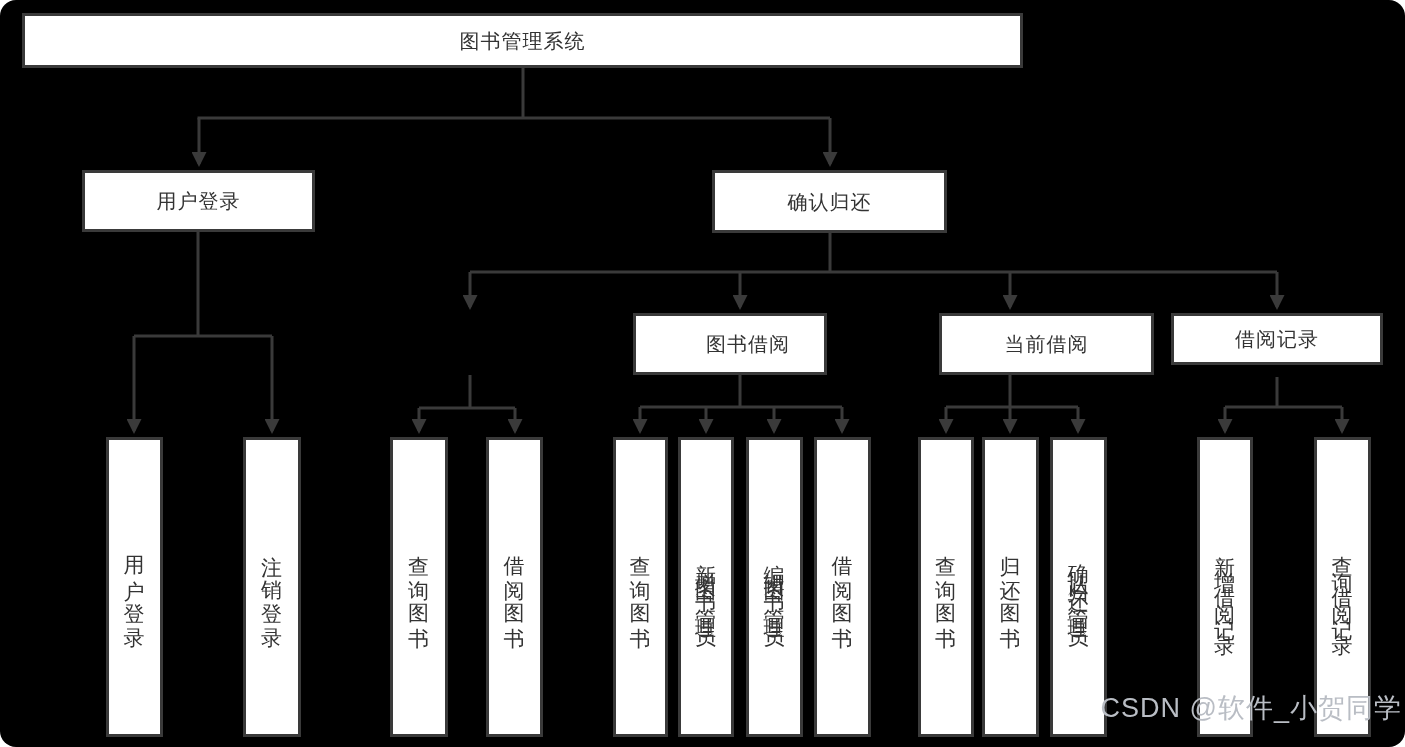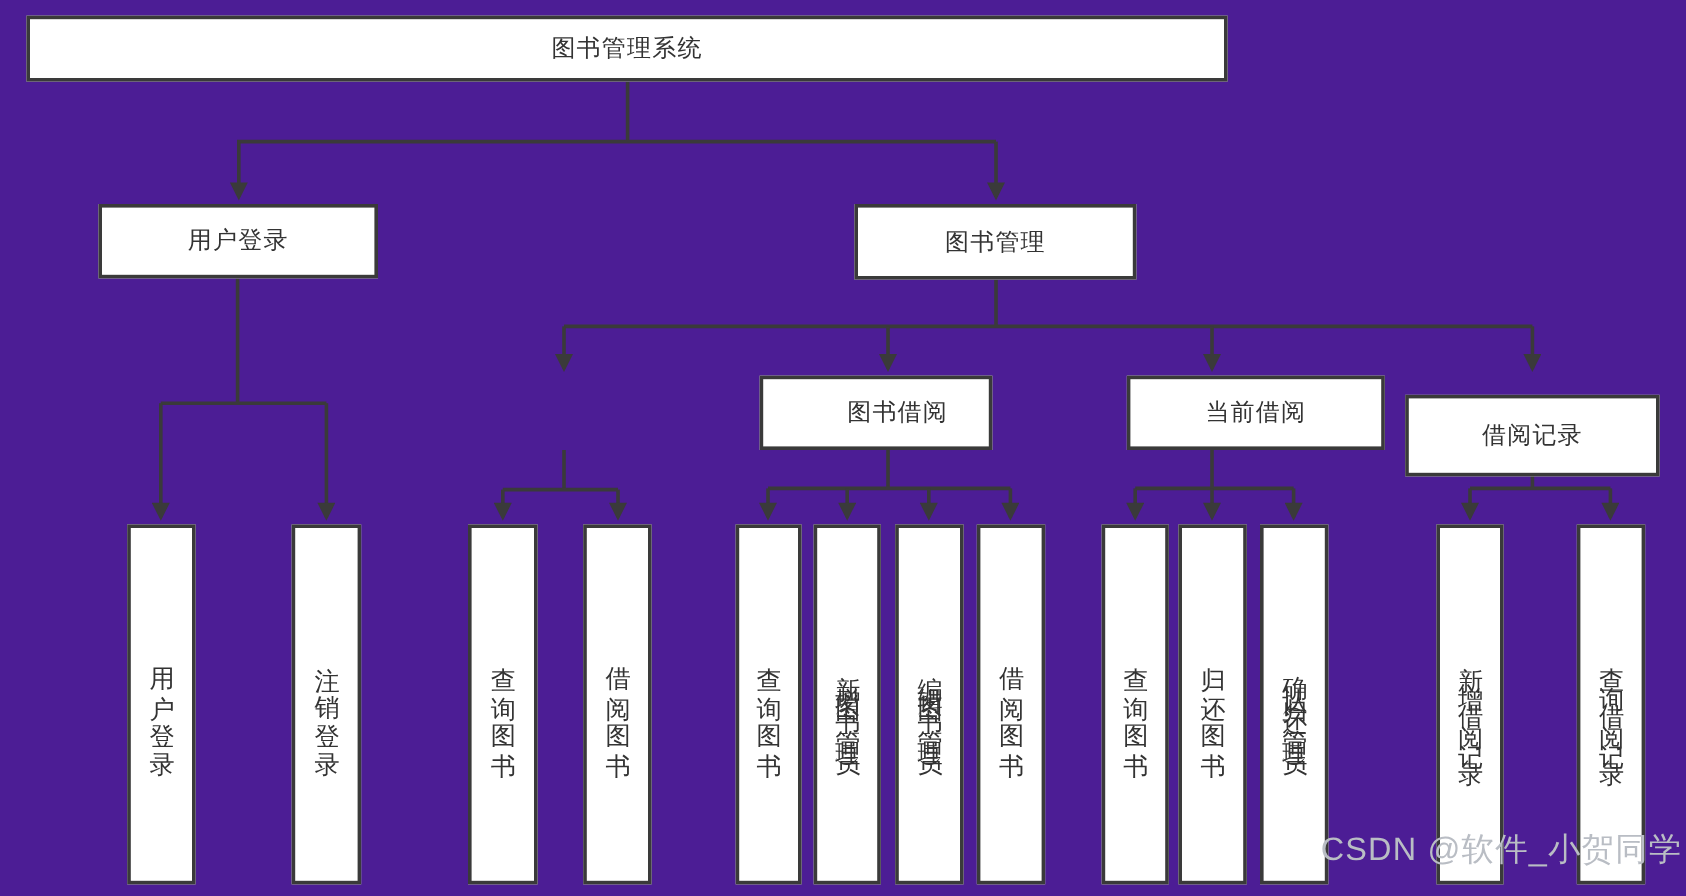--- a/index.html
+++ b/index.html
@@ -4,23 +4,24 @@
 <style>
   :root{
     --line:#3a3a3a;
     --text:#333333;
     --wm:#b9bdc4;
   }
   html,body{margin:0;padding:0;background:#ffffff;}
   .canvas{
     position:relative;
     width:1405px;height:747px;
-    background:#4c1d95;
+    background:#000000;
     font-family:"Liberation Sans", sans-serif;
     overflow:hidden;
+    border-radius:16px;
   }
   svg.wires{position:absolute;left:0;top:0;z-index:1;}
   .node{
     position:absolute;
     box-sizing:border-box;
     background:#ffffff;
     border:3px solid var(--line);
     color:var(--text);
     display:flex;
     align-items:center;
@@ -103,25 +104,25 @@
       <path d="M1277,377 L1277,407"></path>
       <path d="M1225,407 L1342,407"></path>
       <path d="M1225,407 L1225,431" marker-end="url(#arrow)"></path>
       <path d="M1342,407 L1342,431" marker-end="url(#arrow)"></path>
     </g>
   </svg>
 
   <div class="node" style="left:22px;top:13px;width:1001px;height:55px;">图书管理系统</div>
 
   <div class="node" style="left:82px;top:170px;width:233px;height:62px;">用户登录</div>
-  <div class="node" style="left:712px;top:170px;width:235px;height:63px;">图书管理</div>
+  <div class="node" style="left:712px;top:170px;width:235px;height:63px;">确认归还</div>
 
   <div class="node" style="left:633px;top:313px;width:194px;height:62px;padding-left:36px;">图书借阅</div>
   <div class="node" style="left:903px;top:313px;width:215px;height:62px;margin-left:36px;">当前借阅</div>
-  <div class="node" style="left:1171px;top:313px;width:212px;height:68px;margin-top:16px;">借阅记录</div>
+  <div class="node" style="left:1171px;top:313px;width:212px;height:52px;">借阅记录</div>
 
   <div class="node leaf sp4" style="left:106px;top:437px;width:57px;height:300px;">用户登录</div>
   <div class="node leaf sp4" style="left:243px;top:437px;width:58px;height:300px;">注销登录</div>
 
   <div class="node leaf sp4" style="left:390px;top:437px;width:58px;height:300px;">查询图书</div>
   <div class="node leaf sp4" style="left:486px;top:437px;width:57px;height:300px;">借阅图书</div>
 
   <div class="node leaf sp4" style="left:613px;top:437px;width:55px;height:300px;">查询图书</div>
   <div class="node leaf sp9" style="left:678px;top:437px;width:56px;height:300px;">新增图书（管理员）</div>
   <div class="node leaf sp9" style="left:746px;top:437px;width:57px;height:300px;">编辑图书（管理员）</div>

